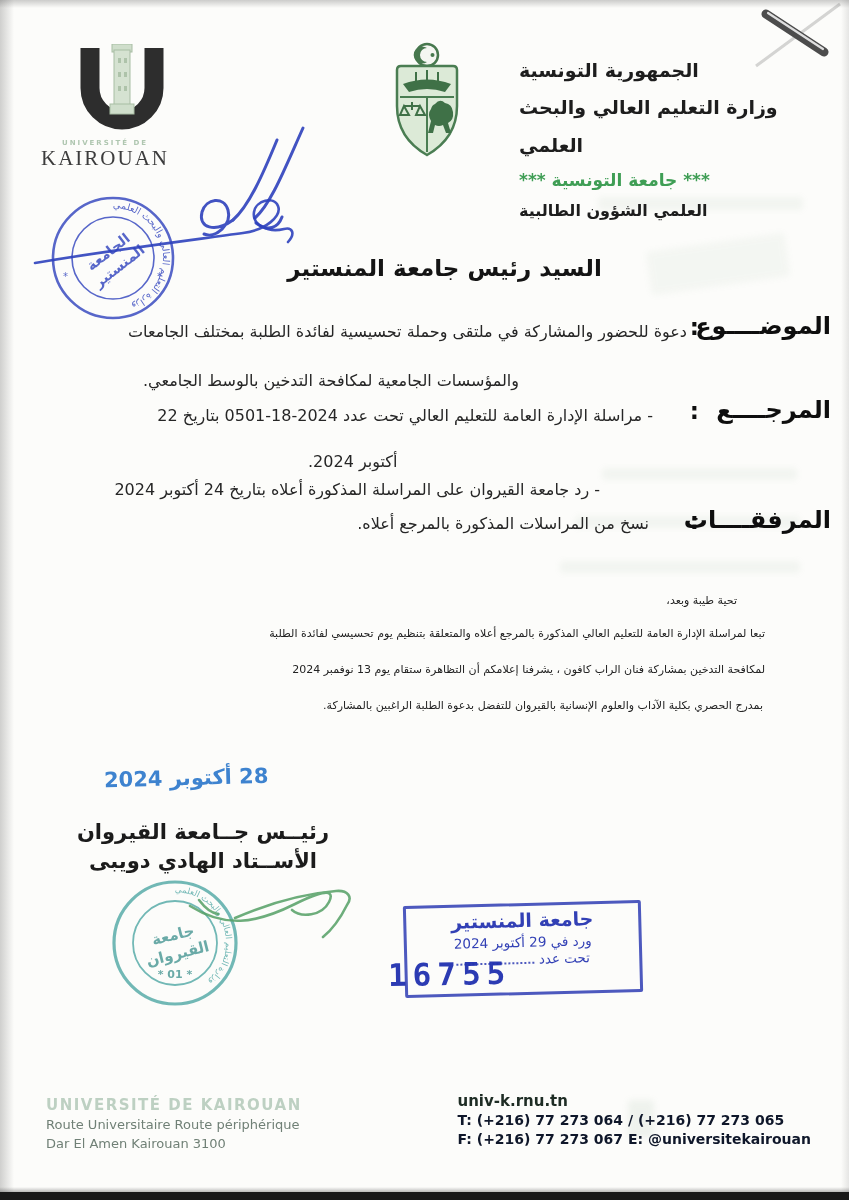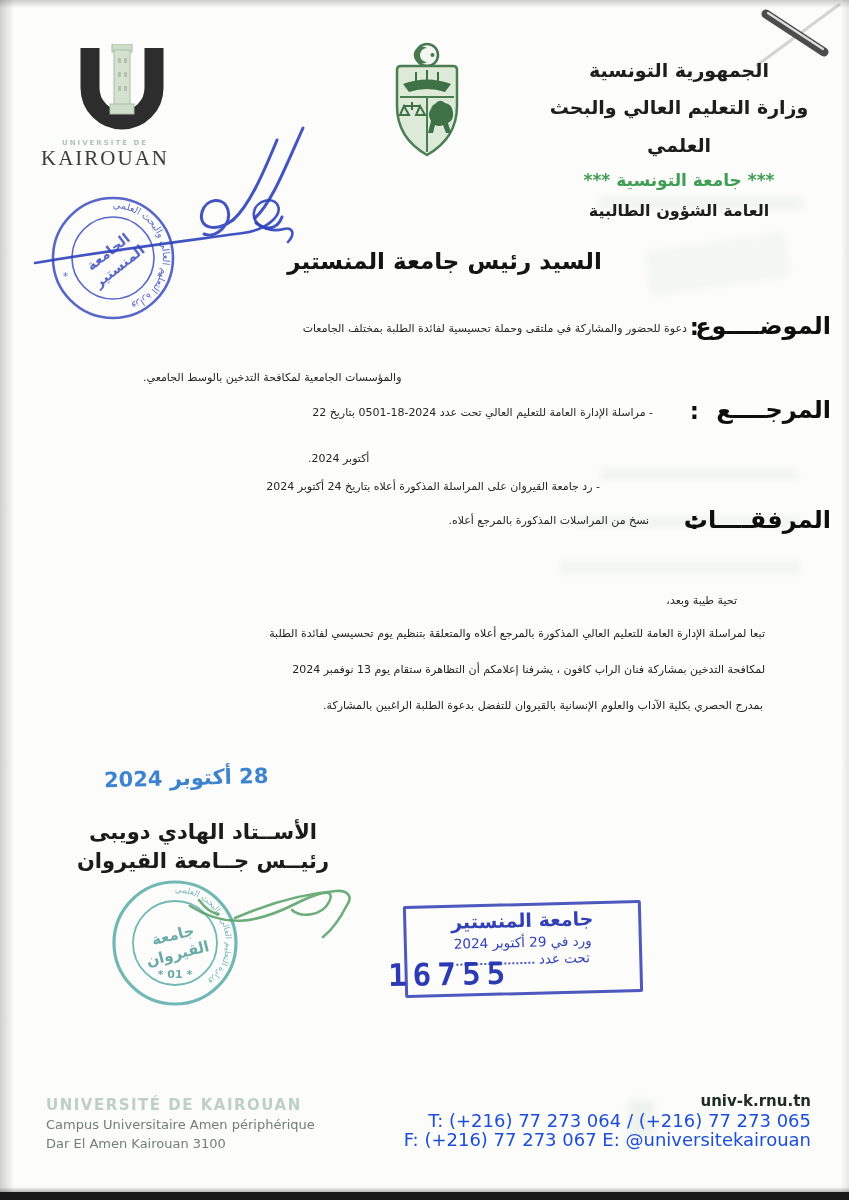--- a/index.html
+++ b/index.html
@@ -18,54 +18,54 @@
     background:linear-gradient(to left,rgba(100,100,100,.15),rgba(120,120,120,0));}
   .bottom-bar{position:absolute;left:0;bottom:0;width:849px;height:8px;background:#181818;}
   .bottom-fade{position:absolute;left:0;bottom:8px;width:849px;height:5px;
     background:linear-gradient(to top,rgba(60,60,60,.35),rgba(120,120,120,0));}
   .ghost{position:absolute;background:#8fae92;opacity:.09;filter:blur(3px);border-radius:4px;}
   
   .logo-sub{position:absolute;left:35px;top:139px;width:140px;text-align:center;
     font-size:7px;letter-spacing:2px;color:#afc6b0;font-weight:bold;}
   .logo-name{position:absolute;left:30px;top:146px;width:150px;text-align:center;
     font-family:"Liberation Serif","DejaVu Serif",serif;font-size:21px;letter-spacing:2px;color:#3c3c3c;}
-  .hdr{position:absolute;right:10px;top:52px;width:320px;text-align:center;direction:rtl;}
+  .hdr{position:absolute;right:10px;top:52px;width:320px;text-align:left;direction:rtl;}
   .hdr .l1{font-size:19px;font-weight:bold;color:#1d1d1d;line-height:36px;}
   .hdr .l2{font-size:19px;font-weight:bold;color:#1d1d1d;line-height:38px;}
   .hdr .l3{font-size:17px;font-weight:bold;color:#3f9e55;line-height:32px;}
   .hdr .l4{font-size:16px;font-weight:bold;color:#1d1d1d;line-height:30px;}
   
-  .title{position:absolute;left:0;right:0;top:248px;text-align:center;
+  .title{position:absolute;left:0;right:0;top:255px;text-align:center;
     font-size:23px;font-weight:bold;color:#141414;direction:rtl;padding-left:40px;}
   .sec-label{position:absolute;right:18px;font-size:24px;font-weight:bold;color:#0e0e0e;
     direction:rtl;white-space:nowrap;}
   .colon{position:absolute;right:150px;font-size:23px;font-weight:bold;color:#0e0e0e;}
-  .line{position:absolute;direction:rtl;white-space:nowrap;font-size:11px;color:#262626;}
+  .line{position:absolute;direction:rtl;white-space:nowrap;font-size:16px;color:#262626;}
   .body-line{position:absolute;direction:rtl;white-space:nowrap;font-size:11px;color:#222;}
   .date-stamp{position:absolute;left:104px;top:766px;font-size:21px;font-weight:bold;
     color:#2e79cc;direction:rtl;letter-spacing:3px;transform:rotate(-1.5deg);opacity:.92;}
   .signer{position:absolute;left:58px;top:818px;width:290px;text-align:center;direction:rtl;
     font-size:21px;font-weight:bold;color:#1b1b1b;line-height:29px;}
   
   .mbox{position:absolute;left:404px;top:903px;width:232px;height:86px;
     border:3px solid rgba(33,48,175,.8);border-radius:2px;transform:rotate(-1.5deg);
     direction:rtl;text-align:center;color:rgba(33,48,175,.92);}
   .mbox .t{font-size:19px;font-weight:bold;letter-spacing:1px;margin-top:3px;}
   .mbox .r{font-size:13.5px;margin-top:3px;}
   .mbox .u{font-size:13.5px;margin-top:1px;}
   .dotted{display:inline-block;width:78px;border-bottom:2px dotted rgba(33,48,175,.8);height:10px;}
   .mnum{position:absolute;left:388px;top:956px;font-family:"DejaVu Sans Mono",monospace;
     font-size:31px;font-weight:bold;letter-spacing:6px;color:rgba(33,48,175,.95);
     transform:rotate(-1deg);}
   
   .foot-left{position:absolute;left:46px;top:1096px;font-size:13px;color:#708076;line-height:19px;}
   .foot-org{font-weight:bold;letter-spacing:1.5px;color:#bdd0c2;font-size:15px;}
-  .foot-right{position:absolute;right:38px;top:1092px;text-align:right;line-height:19px;}
+  .foot-right{position:absolute;right:38px;top:1092px;line-height:19px;}
   .foot-web{font-weight:bold;font-size:15px;color:#1e2c24;}
-  .foot-tel{font-size:18px;color:#1d4ed8;}
+  .foot-tel{font-size:14px;color:#0f172a;font-weight:bold;}
 </style>
 </head>
 <body>
 
 <div class="page">
 
   <div class="edge-left"></div>
   <div class="edge-top"></div>
   <div class="edge-right"></div>
   <div class="bottom-fade"></div>
@@ -118,21 +118,21 @@
       <path d="M14,64 l-4,9 h9 Z" fill="none"></path>
       <path d="M30,64 l-4,9 h9 Z" fill="none"></path>
     </g>
     <path d="M45,62 q5,-6 10,-1 q7,1 8,9 q1,8 -5,11 l3,10 h-5 l-3,-8 q-4,2 -8,0 l-2,8 h-5 l3,-12 q-4,-7 0,-12 q1,-4 4,-5 Z" fill="#3f7147"></path>
   </svg>
 
   <div class="hdr">
     <div class="l1">الجمهورية التونسية</div>
     <div class="l2">وزارة التعليم العالي والبحث العلمي</div>
     <div class="l3">*** جامعة التونسية ***</div>
-    <div class="l4">العامة الشؤون الطالبية</div>
+    <div class="l4">العلمي الشؤون الطالبية</div>
   </div>
 
   <svg class="abs" style="left:25px;top:120px;" width="740" height="235" viewBox="0 0 740 235">
     <g stroke="#2e41bd" stroke-width="3" fill="none" stroke-linecap="round" opacity=".9">
       <path d="M252,20 C238,54 224,86 208,100"></path>
       <path d="M278,8 C260,48 246,84 230,98"></path>
       <path d="M208,100 C190,113 173,108 177,92 C181,78 199,76 203,90 C207,104 191,119 179,114"></path>
       <path d="M231,103 C243,112 253,108 257,97"></path>
     </g>
     <g stroke="#2e41bd" stroke-width="2.6" fill="none" stroke-linecap="round" opacity=".9">
@@ -174,22 +174,22 @@
   <div class="line" style="top:514px;right:200px;">نسخ من المراسلات المذكورة بالمرجع أعلاه.</div>
 
   <div class="body-line" style="top:594px;right:112px;">تحية طيبة وبعد،</div>
   <div class="body-line" style="top:627px;right:84px;">تبعا لمراسلة الإدارة العامة للتعليم العالي المذكورة بالمرجع أعلاه والمتعلقة بتنظيم يوم تحسيسي لفائدة الطلبة</div>
   <div class="body-line" style="top:663px;right:84px;">لمكافحة التدخين بمشاركة فنان الراب كافون ، يشرفنا إعلامكم أن التظاهرة ستقام يوم 13 نوفمبر 2024</div>
   <div class="body-line" style="top:699px;right:86px;">بمدرج الحصري بكلية الآداب والعلوم الإنسانية بالقيروان للتفضل بدعوة الطلبة الراغبين بالمشاركة.</div>
 
   <div class="date-stamp">28 أكتوبر 2024</div>
 
   <div class="signer">
+    <div>رئيــس جــامعة القيروان</div>
     <div>الأســتاد الهادي دويبى</div>
-    <div>رئيــس جــامعة القيروان</div>
   </div>
 
   <svg class="abs" style="left:95px;top:858px;" width="290" height="180" viewBox="0 0 290 180">
     <g transform="translate(80,85)" opacity=".72">
       <circle r="61" fill="none" stroke="#3d9e9b" stroke-width="3.2"></circle>
       <circle r="42" fill="none" stroke="#3d9e9b" stroke-width="1.8"></circle>
       <defs>
           <path id="tealring" d="M0,-51 a51,51 0 1 1 -0.01,0"></path>
         </defs>
       <text font-size="8.5" fill="#3d9e9b" letter-spacing="1">
@@ -213,21 +213,21 @@
     <div class="r">ورد في 29 أكتوبر 2024</div>
     <div class="u">
       <span>تحت عدد</span>
       <span class="dotted"></span>
     </div>
   </div>
   <div class="mnum">16755</div>
 
   <div class="foot-left">
     <div class="foot-org">UNIVERSITÉ DE KAIROUAN</div>
-    <div>Campus Universitaire Amen périphérique</div>
+    <div>Route Universitaire Route périphérique</div>
     <div>Dar El Amen Kairouan 3100</div>
   </div>
   <div class="foot-right">
     <div class="foot-web">univ-k.rnu.tn</div>
     <div class="foot-tel">T: (+216) 77 273 064  / (+216) 77 273 065</div>
     <div class="foot-tel">F: (+216) 77 273 067 E: @universitekairouan</div>
   </div>
 
 </div>
 

